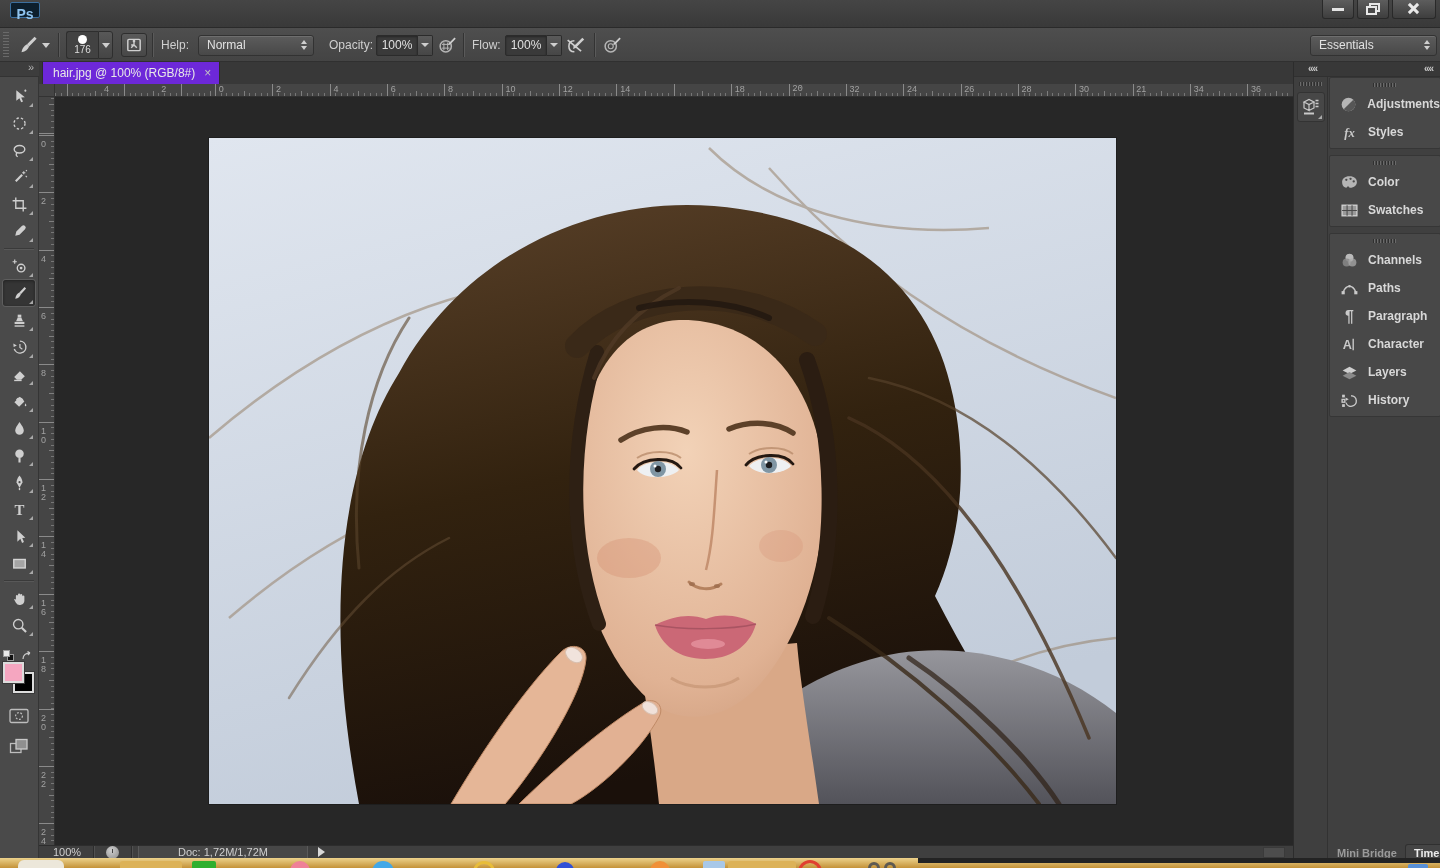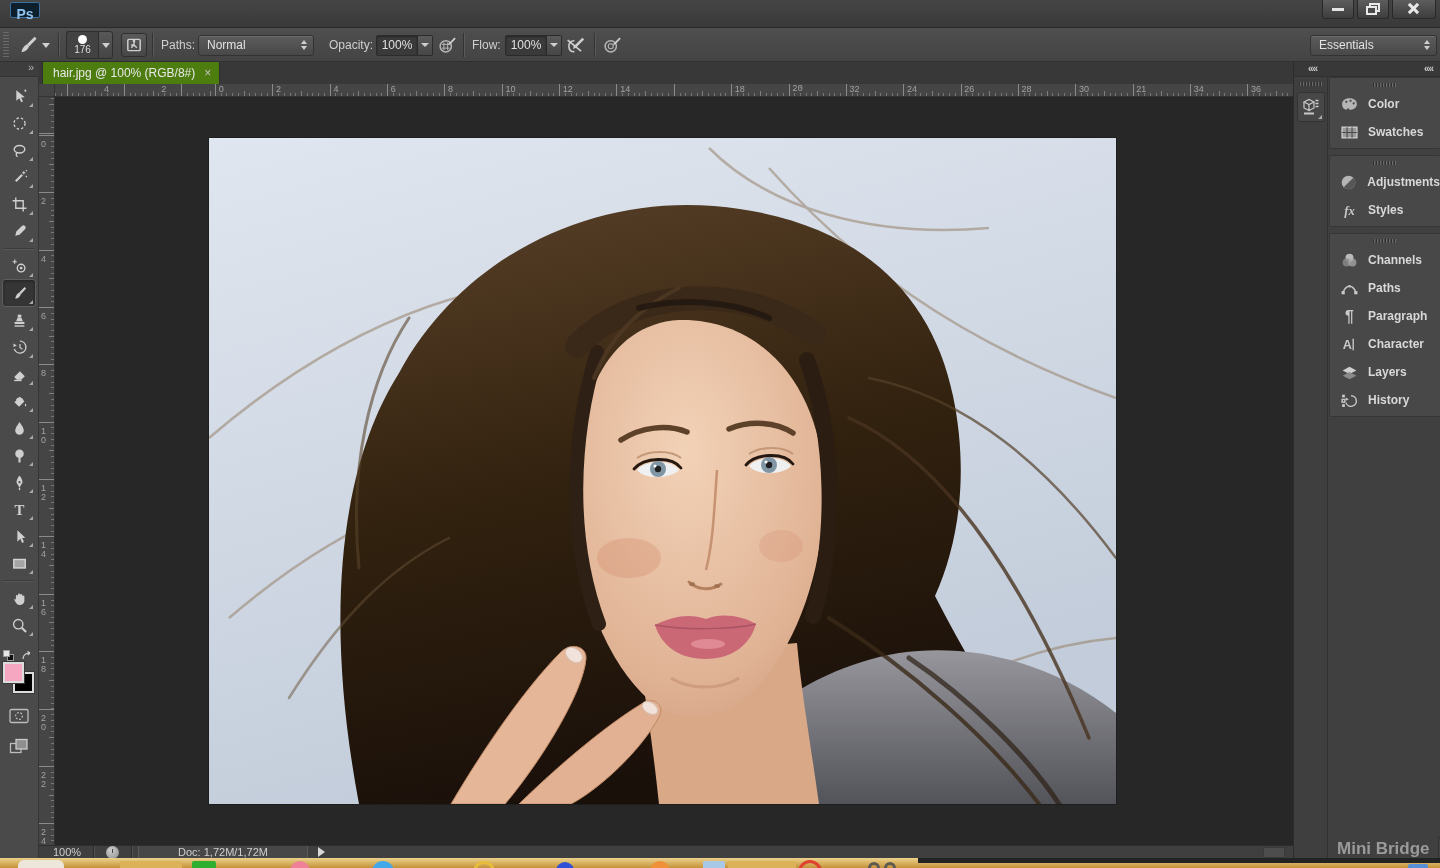--- a/index.html
+++ b/index.html
@@ -74,21 +74,21 @@
   .mini-defaults { position:absolute; left:1px; top:0; }
   .mini-fg { position:absolute; left:0; top:0; width:7px; height:7px; background:#e8e8e8; border:1px solid #999; z-index:2;}
   .mini-bg { position:absolute; left:4px; top:4px; width:7px; height:7px; background:#111; border:1px solid #999; }
   .swap-icon { position:absolute; right:2px; top:-2px; }
   .fg-swatch { position:absolute; left:1px; top:12px; width:21px; height:21px; border:2px solid #dcdcdc; box-shadow:0 0 0 1px #3a3a3a; z-index:2; }
   .bg-swatch { position:absolute; left:11px; top:22px; width:21px; height:21px; border:2px solid #dcdcdc; box-shadow:0 0 0 1px #3a3a3a; }
   .below-tool { width:32px; height:24px; display:flex; align-items:center; justify-content:center; margin-top:6px; }
 
   
   .tab-bar { position:absolute; left:39px; top:62px; width:1254px; height:22px; background:#383838; z-index:15; }
-  .doc-tab { position:absolute; left:3px; top:0; height:22px; padding:0 8px 0 10px; background:#4d7c0f;
+  .doc-tab { position:absolute; left:3px; top:0; height:22px; padding:0 8px 0 10px; background:#6d28d9;
     border-right:1px solid #2d2d2d; border-left:1px solid #2d2d2d; display:flex; align-items:center; gap:9px; }
   .doc-tab .title { font-size:12px; color:#e8e8e8; }
   .tab-close { color:#c3c3c3; font-size:12px; line-height:12px; }
   .tab-close::before { content:"×"; }
 
   .ruler-corner { position:absolute; left:39px; top:84px; width:16px; height:13px; background:#454545;
     border-right:1px solid #333; border-bottom:1px solid #333; z-index:14; }
   .h-ruler { position:absolute; left:55px; top:84px; width:1238px; height:13px; background:#454545;
     border-bottom:1px solid #303030; z-index:14; overflow:hidden; }
   .h-minor,.h-mid,.h-unit { position:absolute; left:0; bottom:0; width:100%; }
@@ -136,21 +136,21 @@
   .narrow-btn { position:relative; width:28px; height:30px; margin:6px auto 0; background:#474747; border:1px solid #333;
     border-radius:3px; display:flex; align-items:center; justify-content:center; }
   .narrow-btn::after { content:""; position:absolute; right:2px; bottom:2px; border-left:4px solid transparent; border-bottom:4px solid #aaa; }
   .wide-col { position:absolute; left:35px; top:15px; width:112px; height:791px; }
   .panel-group { background:#484848; border:1px solid #363636; border-radius:2px; margin-bottom:6px; padding-bottom:2px; }
   .panel-item { height:28px; display:flex; align-items:center; gap:8px; padding-left:8px; }
   .panel-icon { width:22px; display:flex; justify-content:center; color:#c9c9c9; }
   .panel-icon svg { display:block; }
   .panel-label { font-size:12px; font-weight:bold; color:#d8d8d8; }
   .bottom-tabs { position:absolute; left:0; bottom:6px; width:147px; height:17px; display:flex; align-items:flex-end; }
-  .btab { font-size:17px; font-weight:bold; padding:2px 8px 3px; white-space:nowrap; }
+  .btab { font-size:11px; font-weight:bold; padding:2px 8px 3px; white-space:nowrap; }
   .btab.dim { color:#9a9a9a; }
   .btab.active { color:#ececec; background:#454545; border:1px solid #303030; border-bottom:none; border-radius:3px 3px 0 0; }
 
   
   .taskbar { position:absolute; left:0; top:858px; width:1440px; height:10px; overflow:hidden;
     background:linear-gradient(#ecd28c,#c49238); z-index:40; }
   .frag { position:absolute; }
   .ps-window-edge { position:absolute; left:918px; top:0; width:522px; height:5px; background:#232323; }
 </style>
 </head>
@@ -197,21 +197,21 @@
         <div class="caret"></div>
       </div>
     <div class="icon-btn" style="left:121px">
       <svg width="18" height="18" viewBox="0 0 16 16">
         <rect x="2.5" y="3" width="11" height="10" rx="1" fill="none" stroke="#cfcfcf" stroke-width="1.3"></rect>
         <path d="M8 4.5 L8 8 M5.5 8 L8 8 L10.5 10.5 M8 8 L5.5 10.5" stroke="#cfcfcf" stroke-width="1.2" fill="none"></path>
         <circle cx="8" cy="4.5" r="1.2" fill="#cfcfcf"></circle>
       </svg>
     </div>
     <div class="ob-sep" style="left:152px"></div>
-    <div class="ob-item" style="left:161px">Paths:</div>
+    <div class="ob-item" style="left:161px">Help:</div>
     <div class="ob-item" style="left:198px">
         <div class="ps-select" style="width:116px">
       <span>Normal</span>
       <span class="updown">
             <span class="tri-u"></span>
             <span class="tri-d"></span>
           </span>
     </div>
       </div>
     <div class="ob-item" style="left:329px">Opacity:</div>
@@ -618,56 +618,56 @@
         </svg>
       </div>
     </div>
     <div class="wide-col">
       <div id="panel-groups">
           <div class="panel-group">
             <div class="gripper"></div>
             <div class="panel-item">
               <span class="panel-icon">
                 <svg width="19" height="19" viewBox="0 0 18 18" fill="none" stroke="#c9c9c9" stroke-width="1.3">
+                  <circle cx="9" cy="9" r="6.5" fill="#b5b5b5" stroke="none"></circle>
+                  <path d="M4.4 13.6 A6.5 6.5 0 0 0 13.6 4.4 Z" fill="#565656" stroke="none"></path>
+                </svg>
+              </span>
+              <span class="panel-label">Adjustments</span>
+            </div>
+            <div class="panel-item">
+              <span class="panel-icon">
+                <svg width="19" height="19" viewBox="0 0 18 18">
+                  <text x="9" y="13.5" font-size="12" font-style="italic" font-weight="bold" fill="#c9c9c9" text-anchor="middle" font-family="Liberation Serif,serif">fx</text>
+                </svg>
+              </span>
+              <span class="panel-label">Styles</span>
+            </div>
+          </div>
+          <div class="panel-group">
+            <div class="gripper"></div>
+            <div class="panel-item">
+              <span class="panel-icon">
+                <svg width="19" height="19" viewBox="0 0 18 18" fill="none" stroke="#c9c9c9" stroke-width="1.3">
                   <path d="M9 3 C13.5 3 16 5.5 16 8.5 C16 11.5 13.5 14 9.5 14 C8.3 14 8.6 12.6 7.6 12.6 C6.6 12.6 6.9 14.4 5 13.8 C3 13.1 2 11 2 8.5 C2 5.5 4.5 3 9 3 Z" fill="#b5b5b5" stroke="none"></path>
                   <circle cx="6" cy="6.5" r="1.1" fill="#4a4a4a" stroke="none"></circle>
                   <circle cx="10" cy="5.5" r="1.1" fill="#4a4a4a" stroke="none"></circle>
                   <circle cx="13" cy="8" r="1.1" fill="#4a4a4a" stroke="none"></circle>
                 </svg>
               </span>
               <span class="panel-label">Color</span>
             </div>
             <div class="panel-item">
               <span class="panel-icon">
                 <svg width="19" height="19" viewBox="0 0 18 18" fill="none" stroke="#c9c9c9" stroke-width="1.3">
                   <rect x="2" y="4" width="14" height="10" fill="#9a9a9a" stroke="#cfcfcf"></rect>
                   <path d="M2 9 h14 M6.7 4 v10 M11.4 4 v10" stroke="#4a4a4a" stroke-width="1"></path>
                 </svg>
               </span>
               <span class="panel-label">Swatches</span>
-            </div>
-          </div>
-          <div class="panel-group">
-            <div class="gripper"></div>
-            <div class="panel-item">
-              <span class="panel-icon">
-                <svg width="19" height="19" viewBox="0 0 18 18" fill="none" stroke="#c9c9c9" stroke-width="1.3">
-                  <circle cx="9" cy="9" r="6.5" fill="#b5b5b5" stroke="none"></circle>
-                  <path d="M4.4 13.6 A6.5 6.5 0 0 0 13.6 4.4 Z" fill="#565656" stroke="none"></path>
-                </svg>
-              </span>
-              <span class="panel-label">Adjustments</span>
-            </div>
-            <div class="panel-item">
-              <span class="panel-icon">
-                <svg width="19" height="19" viewBox="0 0 18 18">
-                  <text x="9" y="13.5" font-size="12" font-style="italic" font-weight="bold" fill="#c9c9c9" text-anchor="middle" font-family="Liberation Serif,serif">fx</text>
-                </svg>
-              </span>
-              <span class="panel-label">Styles</span>
             </div>
           </div>
           <div class="panel-group">
             <div class="gripper"></div>
             <div class="panel-item">
               <span class="panel-icon">
                 <svg width="19" height="19" viewBox="0 0 18 18" fill="none" stroke="#c9c9c9" stroke-width="1.3">
                   <circle cx="9" cy="6.5" r="3.8" fill="#cfcfcf" fill-opacity="0.85" stroke="none"></circle>
                   <circle cx="6.3" cy="11" r="3.8" fill="#8a8a8a" fill-opacity="0.85" stroke="none"></circle>
                   <circle cx="11.7" cy="11" r="3.8" fill="#aaaaaa" fill-opacity="0.75" stroke="none"></circle>

